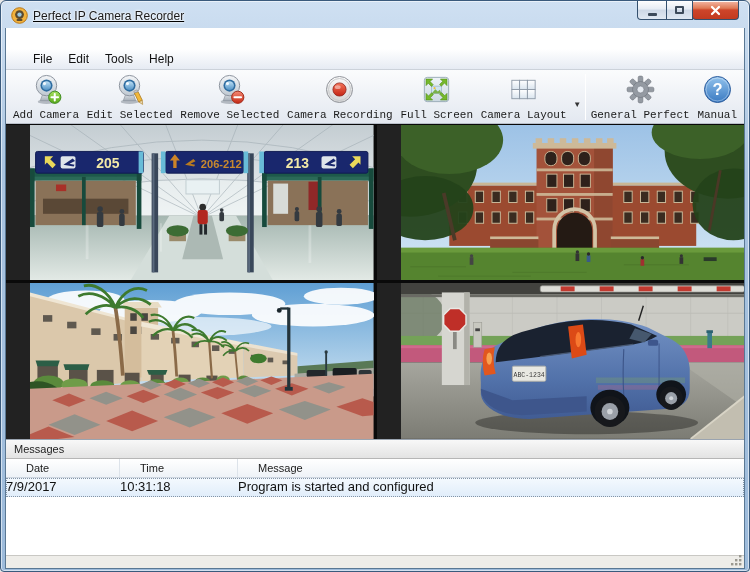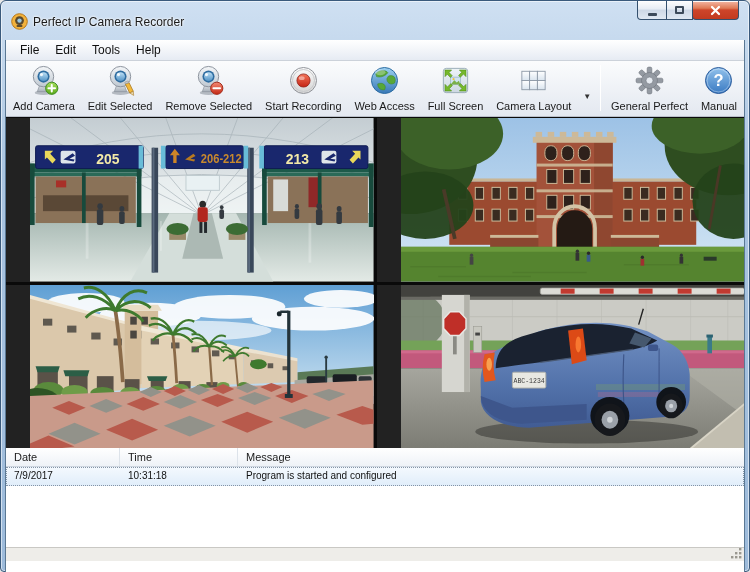--- a/index.html
+++ b/index.html
@@ -5,70 +5,70 @@
   * { margin:0; padding:0; box-sizing:border-box; }
   html,body { width:750px; height:572px; font-family:"Liberation Sans", sans-serif; background:#e8e8e8; }
 
   .window{
     position:relative; width:750px; height:572px;
     border:1px solid #3a5a7c; border-radius:6px 6px 4px 4px;
     background:linear-gradient(#cfe0f2,#a9c4e0 30%,#9dbbdb);
     box-shadow: inset 0 0 0 1px rgba(255,255,255,.55);
     padding:0 4px 4px 4px;
   }
-  .titlebar{ position:relative; height:39px; display:flex; align-items:center; padding:2px 6px 0 6px; }
+  .titlebar{ position:relative; height:27px; display:flex; align-items:center; padding:2px 6px 0 6px;text-decoration:underline; }
   .app-icon{ width:17px; height:17px; display:inline-block; margin-right:5px; }
   .title-text{ font-size:12px; color:#1a1a1a; text-shadow:0 0 3px #fff, 0 0 2px #fff; }
   .win-controls{ position:absolute; top:0; right:6px; display:flex; }
   .win-btn{
     height:19px; border:1px solid #34506e; border-top:none; border-radius:0 0 4px 4px;
     display:flex; align-items:center; justify-content:center; margin-left:-1px;
     background:linear-gradient(#fdfdfd,#e6ecf4 45%,#cdd8e6 50%,#dfe8f2);
     box-shadow: inset 0 1px 0 rgba(255,255,255,.9);
   }
   .win-btn.min{ width:30px; border-bottom-right-radius:0; }
   .win-btn.max{ width:27px; border-radius:0; }
   .win-btn.close{
     width:47px;
     background:linear-gradient(#f4b8a6,#e07a56 40%,#ce452a 50%,#c23a20);
   }
   .glyph-min{ width:9px; height:3px; background:#3c4a5a; margin-top:8px; border-radius:1px; }
   .glyph-max{ width:9px; height:8px; border:2px solid #3c4a5a; border-radius:1px; }
 
   .content{ height:541px; background:#fff; border:1px solid #5a7894; border-top:none; display:flex; flex-direction:column; }
 
-  .menubar{ height:21px; background:linear-gradient(#ffffff,#e6ebf3); border-bottom:1px solid #ccd2da; display:flex; align-items:center; padding-left:6px; }
+  .menubar{ height:21px; background:linear-gradient(#ffffff,#e6ebf3); border-bottom:1px solid #ccd2da; display:flex; align-items:center; padding-left:19px;margin-top:21px; }
   .menu-item{ font-size:12px; color:#111; padding:0 8px; line-height:20px; cursor:default; }
 
   .toolbar{ height:56px; background:linear-gradient(#fbfcfd,#e3e8f0); border-bottom:1px solid #b9bfc9; display:flex; align-items:flex-start; justify-content:space-between; padding:2px 4px 0 4px; }
   .tb-btn{ display:flex; flex-direction:column; align-items:center; padding:1px 3px; border-radius:3px; }
   .tb-btn svg{ width:33px; height:33px; }
-  .tb-label{ font-size:11px; color:#1a1a1a; white-space:nowrap; margin-top:3px; }
+  .tb-label{ font-size:11px; color:#1a1a1a; white-space:nowrap; margin-top:3px;font-family:Liberation Mono, monospace; }
   .tb-drop{ font-size:8px; color:#333; align-self:center; padding:0 2px; margin-top:14px; }
   .tb-sep{ width:1px; height:46px; background:#c3c9d2; border-right:1px solid #fff; margin-top:2px; }
 
   .camera-grid{
     height:331px; background:#0a0a0a; border-top:1px solid #0a0a0a;
     display:grid; grid-template-columns:1fr 1fr; grid-template-rows:1fr 1fr; gap:3px;
   }
   .cam-cell{ position:relative; overflow:hidden; background:#222;padding-left:24px; }
   .cam-cell svg{ display:block; width:100%; height:100%; }
 
   .messages-title{
     height:20px; background:linear-gradient(#f8f8f8,#e3e3e3);
     border-top:1px solid #9aa4b0; border-bottom:1px solid #b6b6b6;
     font-size:11px; color:#222; line-height:19px; padding-left:8px;
   }
   .thead{ height:19px; display:flex; background:linear-gradient(#ffffff,#eef2f7); border-bottom:1px solid #cdd5df; }
-  .th{ font-size:11px; color:#1a1a1a; line-height:18px; padding-left:8px; border-right:1px solid #dde3ea; }
+  .th{ font-size:11px; color:#1a1a1a; line-height:18px; padding-left:20px; border-right:1px solid #dde3ea; }
   .th.c-date{ width:114px; } .th.c-time{ width:118px; } .th.c-msg{ flex:1; border-right:none; }
 
   .list{ height:80px; background:#fff; position:relative; }
   .trow{ height:19px; display:flex; background:linear-gradient(#f4f9fe,#e0edfa); outline:1px dotted #8494a6; outline-offset:-1px; }
-  .td{ font-size:10px; color:#111; line-height:18px; padding-left:8px; overflow:hidden; white-space:nowrap; }
+  .td{ font-size:13px; color:#111; line-height:18px; overflow:hidden; white-space:nowrap; }
   .td.c-date{ width:114px; } .td.c-time{ width:118px; } .td.c-msg{ flex:1; }
 
   .bottom-strip{ height:14px; background:#eeede9; border-top:1px solid #c9c8c4; position:relative; }
   .grip{ position:absolute; right:1px; bottom:1px; }
 </style>
 </head>
 <body>
 
 <svg width="0" height="0" style="position:absolute" aria-hidden="true">
   <defs>
@@ -226,33 +226,23 @@
         <span class="tb-label">Remove Selected</span>
       </div>
 
       <div class="tb-btn">
         <svg viewBox="0 0 34 34">
           <circle cx="17" cy="17" r="13.4" fill="url(#gRecRing)" stroke="#8e9298"></circle>
           <circle cx="17" cy="17" r="11.3" fill="none" stroke="#c6c8ca"></circle>
           <circle cx="17" cy="17" r="6.8" fill="url(#gRecRed)" stroke="#8e2018" stroke-width=".8"></circle>
           <ellipse cx="15.2" cy="14.6" rx="3" ry="1.9" fill="#fff" opacity=".45"></ellipse>
         </svg>
-        <span class="tb-label">Start Recording</span>
-      </div>
-
-      <div class="tb-btn">
-        <svg viewBox="0 0 34 34">
-          <circle cx="17" cy="17" r="13.4" fill="url(#gGlobe)" stroke="#2a6aa0"></circle>
-          <path d="M8,10 C12,5.5 18.5,6 20.5,9 C17,13.5 11.5,14 8.8,13 Z" fill="#58a838" stroke="#3c8424" stroke-width=".5"></path>
-          <path d="M21,12.5 C26.5,10.5 29.5,14.5 27.5,19.5 C23,22.5 19,19 19.5,15 Z" fill="#58a838" stroke="#3c8424" stroke-width=".5"></path>
-          <path d="M10,20.5 C15,18.5 19.5,21.5 17.2,26.5 C12.8,27.5 9.8,24 10,20.5 Z" fill="#58a838" stroke="#3c8424" stroke-width=".5"></path>
-          <ellipse cx="12.5" cy="8.5" rx="5.5" ry="3" fill="#fff" opacity=".3"></ellipse>
-        </svg>
-        <span class="tb-label">Web Access</span>
-      </div>
+        <span class="tb-label">Camera Recording</span>
+      </div>
+
 
       <div class="tb-btn">
         <svg viewBox="0 0 34 34">
           <rect x="4.5" y="4.5" width="25" height="25" rx="3" fill="url(#gFs)" stroke="#9aacb8"></rect>
           <rect x="12" y="13.5" width="10" height="7.5" fill="#cfe4f0" stroke="#8aa8bc" stroke-width=".6"></rect>
           <polygon points="12,21 15.8,16.8 18.3,19 20.5,17.3 22,21" fill="#7ab04a"></polygon>
           <circle cx="15" cy="15.6" r="1.1" fill="#f0c040"></circle>
           <g fill="#76b82c" stroke="#4c8c14" stroke-width=".6">
             <path d="M6.2,13 L6.2,6.2 L13,6.2 L10.4,8.8 L13.6,12 L11.8,13.8 L8.6,10.6 L6.2,13 Z"></path>
             <path d="M6.2,13 L6.2,6.2 L13,6.2 L10.4,8.8 L13.6,12 L11.8,13.8 L8.6,10.6 L6.2,13 Z" transform="rotate(90 17 17)"></path>
@@ -680,20 +670,21 @@
             <ellipse cx="291" cy="118" rx="16" ry="15" fill="#10141a"></ellipse>
             <circle cx="291" cy="122" r="12.5" fill="#16181c"></circle>
               <circle cx="291" cy="122" r="6.5" fill="#9aa0a8"></circle>
               <circle cx="291" cy="122" r="2.2" fill="#d0d4d8"></circle>
           </g>
         </svg>
       </div>
 
     </div>
 
+    <div class="messages-title">Messages</div>
 
     <div class="thead">
       <div class="th c-date">Date</div>
       <div class="th c-time">Time</div>
       <div class="th c-msg">Message</div>
     </div>
 
     <div class="list">
       <div class="trow">
         <div class="td c-date">7/9/2017</div>

